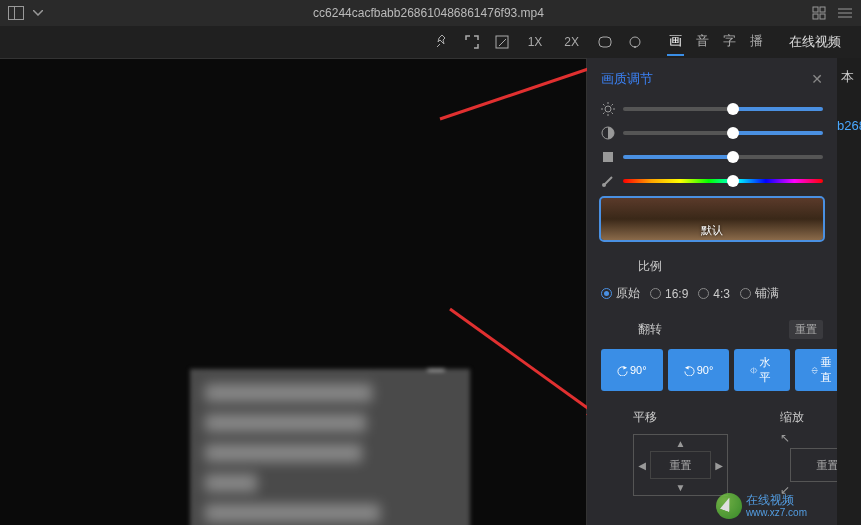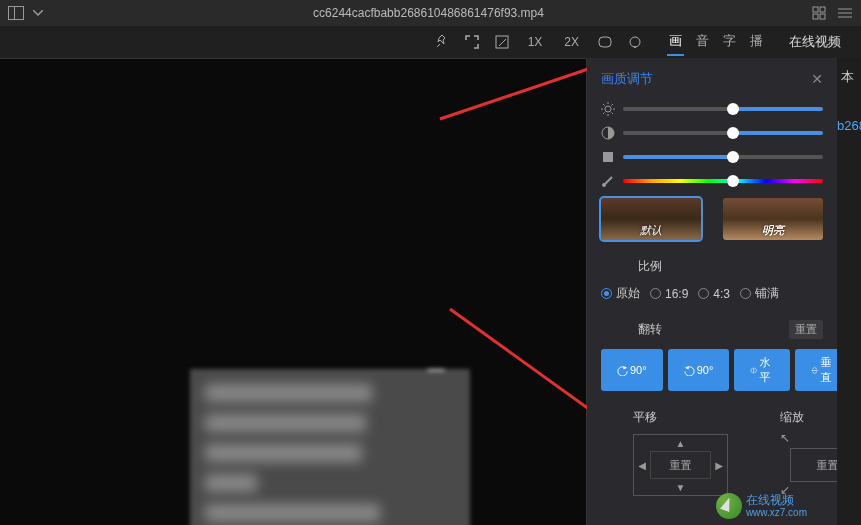--- a/index.html
+++ b/index.html
@@ -37,21 +37,21 @@
 .close-x { color: #888; cursor: pointer; font-size: 14px; }
 
 .slider-row { display: flex; align-items: center; gap: 8px; margin-bottom: 10px; }
 .slider-icon { width: 14px; height: 14px; display: flex; align-items: center; justify-content: center; color: #999; flex-shrink: 0; }
 .slider-track { flex: 1; height: 4px; background: #555; border-radius: 2px; position: relative; }
 .slider-track.blue-r { background: linear-gradient(90deg, #555 0%, #555 55%, #4a90e2 55%, #4a90e2 100%); }
 .slider-track.blue-l { background: linear-gradient(90deg, #4a90e2 0%, #4a90e2 55%, #555 55%, #555 100%); }
 .slider-track.hue { background: linear-gradient(90deg, red, orange, yellow, lime, cyan, blue, magenta, red); }
 .slider-thumb { position: absolute; top: 50%; transform: translate(-50%, -50%); width: 12px; height: 12px; background: #fff; border-radius: 50%; cursor: pointer; }
 
-.presets { display: flex; gap: 22px; margin-top: 6px; margin-bottom: 18px; font-style: italic; }
+.presets { display: flex; gap: 22px; margin-top: 6px; margin-bottom: 18px; }
 .preset { flex: 1; height: 42px; background: linear-gradient(180deg, #5a3a2a 0%, #3a2818 50%, #8a6a4a 100%); border-radius: 3px; display: flex; align-items: flex-end; justify-content: center; padding-bottom: 2px; cursor: pointer; position: relative; }
 .preset.active { outline: 2px solid #4a90e2; }
 .preset.bright { filter: brightness(1.3); }
 .preset.soft { filter: brightness(1.1) saturate(0.7); }
 .preset.retro { filter: sepia(0.5) brightness(0.9); }
 .preset span { color: #fff; font-size: 11px; text-shadow: 0 0 3px #000; }
 
 .section-label { color: #ccc; font-size: 12px; margin-bottom: 10px; display: flex; justify-content: space-between; align-items: center; margin-left: 37px; }
 .reset-btn { background: #3a3a3e; color: #aaa; font-size: 11px; padding: 2px 6px; border-radius: 2px; cursor: pointer; }
 
@@ -226,23 +226,20 @@
       </span>
       <div class="slider-track hue">
           <div class="slider-thumb" style="left:55%"></div>
         </div>
     </div>
 
     <div class="presets">
       <div class="preset active">
           <span>默认</span>
         </div>
-      <div class="preset bright">
-          <span>明亮</span>
-        </div>
     </div>
 
     <div class="section-label">
         <span>比例</span>
       </div>
     <div class="radio-row">
       <div class="radio-item">
           <span class="radio-circle checked"></span>
           <span>原始</span>
         </div>

